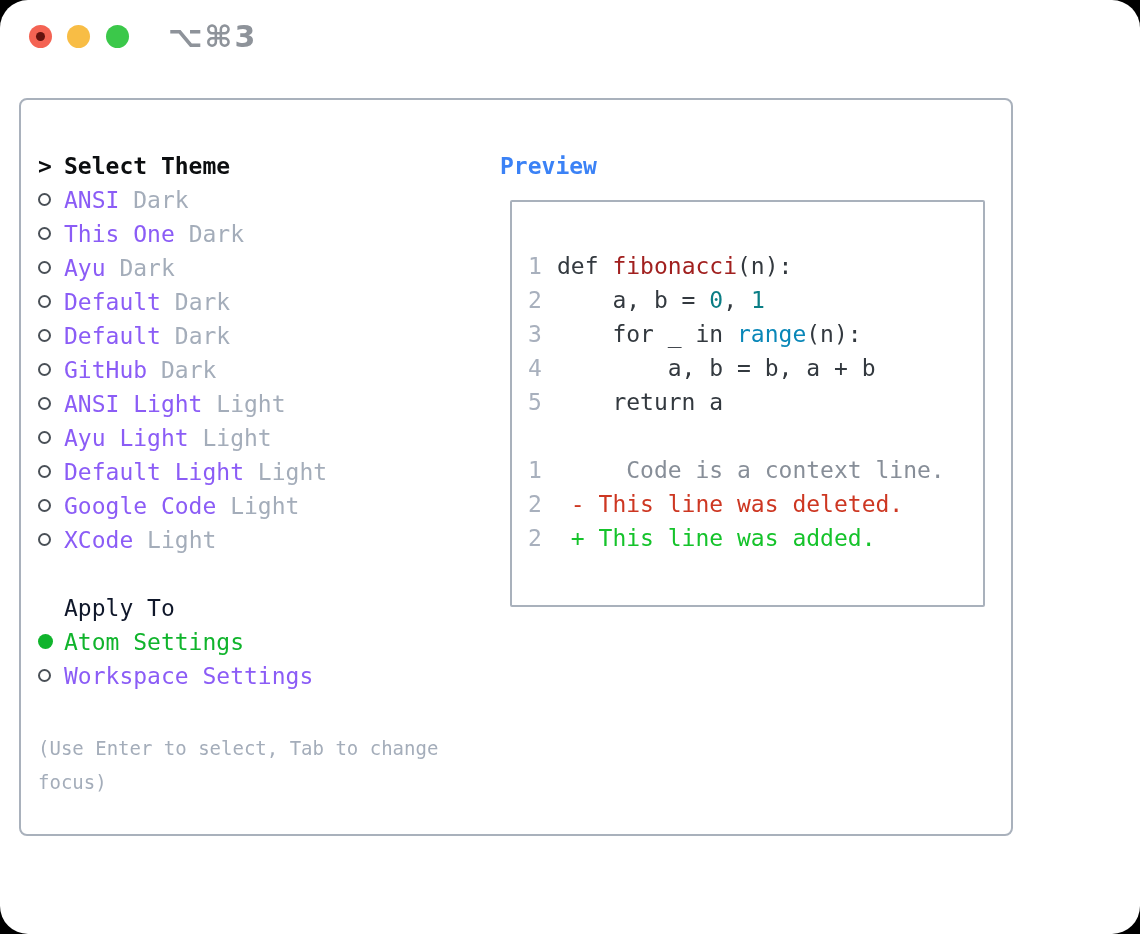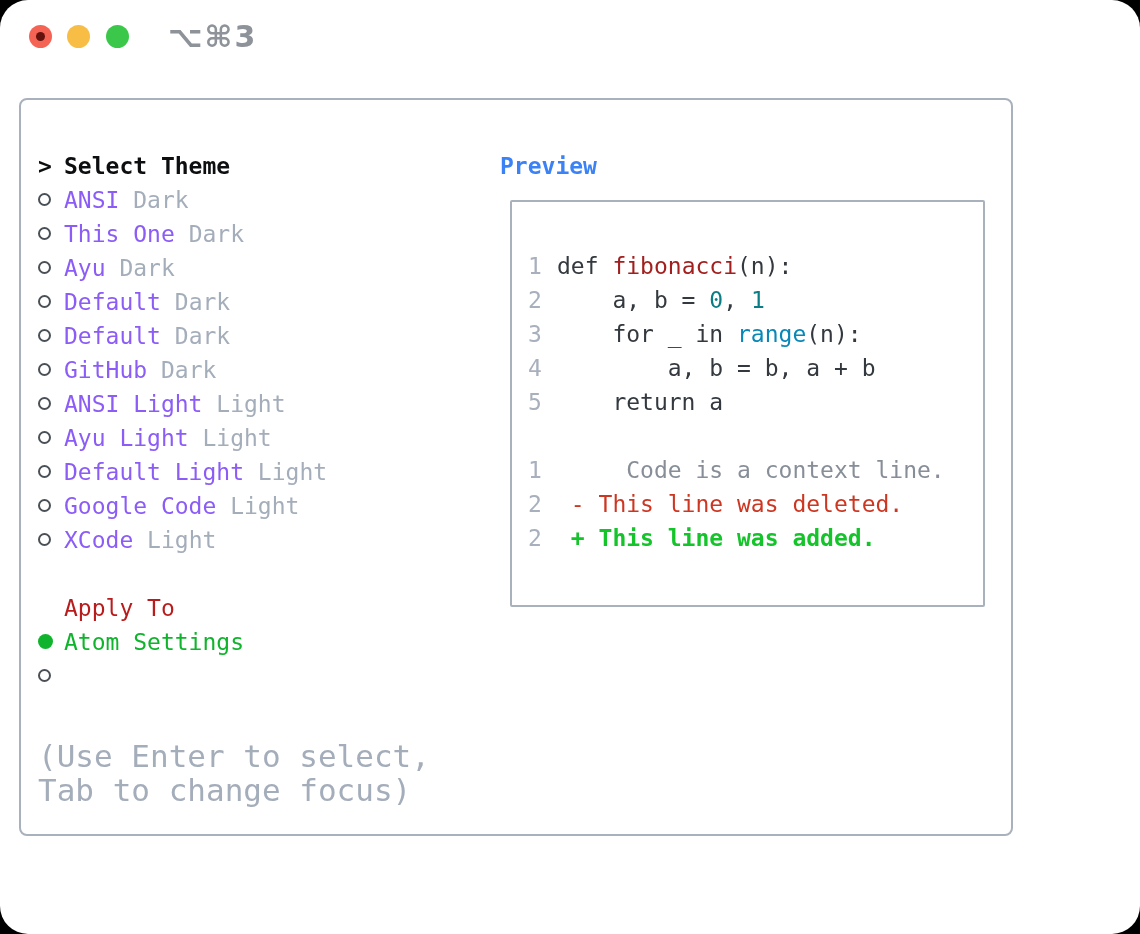--- a/index.html
+++ b/index.html
@@ -34,44 +34,44 @@
   .row { height:34px; line-height:34px; white-space:pre; font-size:23px; color:#33393f; }
 
   
   .left { position:absolute; left:17px; top:49px; width:440px; }
   .marker { display:inline-block; width:26px; vertical-align:top; }
   .circle { display:inline-block; width:13px; height:13px; border:2px solid #4a5057;
             border-radius:50%; margin-bottom:2px; }
   .circle.sel { width:15px; height:15px; border:none; background:#10b42c; margin-bottom:1px; }
   .prompt { font-weight:bold; color:#0c0e10; }
   .picker-title { font-weight:bold; color:#0c0e10; }
-  .section-title { color:#b91c1c; }
+  .section-title { color:#0f172a; }
   .item-label { color:#8b5cf6; }
   .item-label.green { color:#10b42c; }
   .item-tag { color:#a4adba; }
-  .hint { margin-top:12px; width:420px; font-size:31px; line-height:34px; color:#a4adba;
+  .hint { margin-top:4px; width:420px; font-size:19px; line-height:34px; color:#a4adba;
           white-space:normal; }
   .spacer { height:34px; }
 
   
   .right { position:absolute; left:479px; top:49px; width:500px; }
   .preview-title { font-weight:bold; color:#3b82f6; }
   .preview-box {
     margin-left:10px; margin-top:17px; width:475px; height:407px;
     border:2px solid #a9b1bc; border-radius:2px; background:#fff;
     padding:47px 0 0 16px; overflow:hidden;
   }
   .ln { display:inline-block; width:29px; color:#a8b0bd; }
   .tk-code    { color:#33393f; }
   .tk-func    { color:#a1201f; }
   .tk-num     { color:#0b7e85; }
   .tk-builtin { color:#0987b8; }
   .tk-context { color:#878e98; }
   .tk-deleted { color:#cd3722; }
-  .tk-added   { color:#15c32b;font-weight:bold; }
+  .tk-added   { color:#15c32b; }
 </style>
 </head>
 <body>
 
 <div class="window">
 
   <div class="titlebar">
     <div class="traffic red"></div>
     <div class="traffic yellow"></div>
     <div class="traffic green"></div>
@@ -96,21 +96,21 @@
           <div class="row"><span class="marker"><span class="circle"></span></span><span class="item-label">Google Code</span><span class="item-tag"> Light</span></div>
           <div class="row"><span class="marker"><span class="circle"></span></span><span class="item-label">XCode</span><span class="item-tag"> Light</span></div>
         </div>
 
       <div class="spacer"></div>
 
       <div class="row"><span class="marker"> </span><span class="section-title">Apply To</span></div>
 
       <div>
           <div class="row"><span class="marker"><span class="circle sel"></span></span><span class="item-label green">Atom Settings</span></div>
-          <div class="row"><span class="marker"><span class="circle"></span></span></div>
+          <div class="row"><span class="marker"><span class="circle"></span></span><span class="item-label">Workspace Settings</span></div>
         </div>
 
       <div class="spacer"></div>
 
       <div class="hint">(Use Enter to select, Tab to change focus)</div>
     </div>
 
     <div class="right">
       <div class="row preview-title">Preview</div>
       <div class="preview-box">

